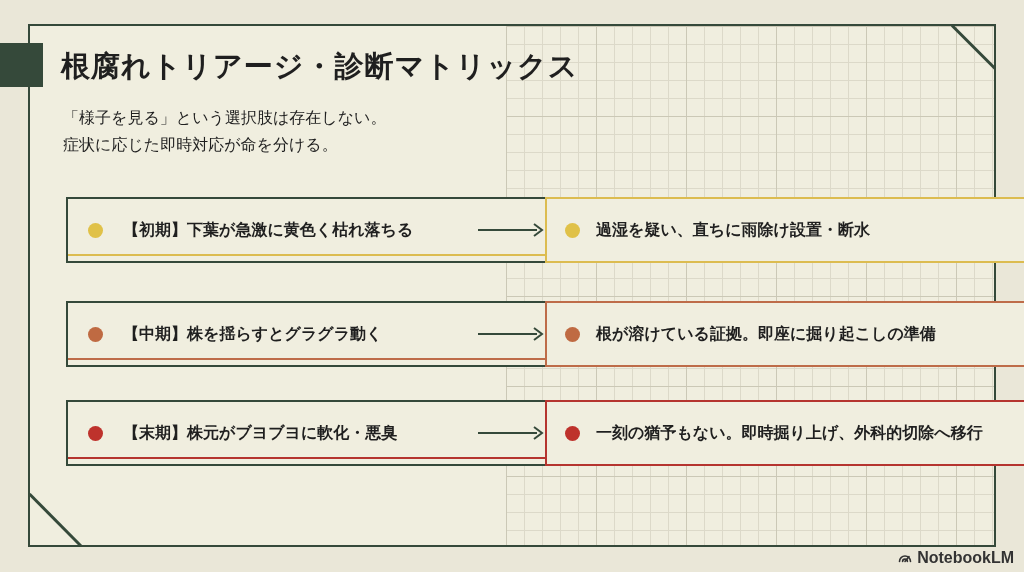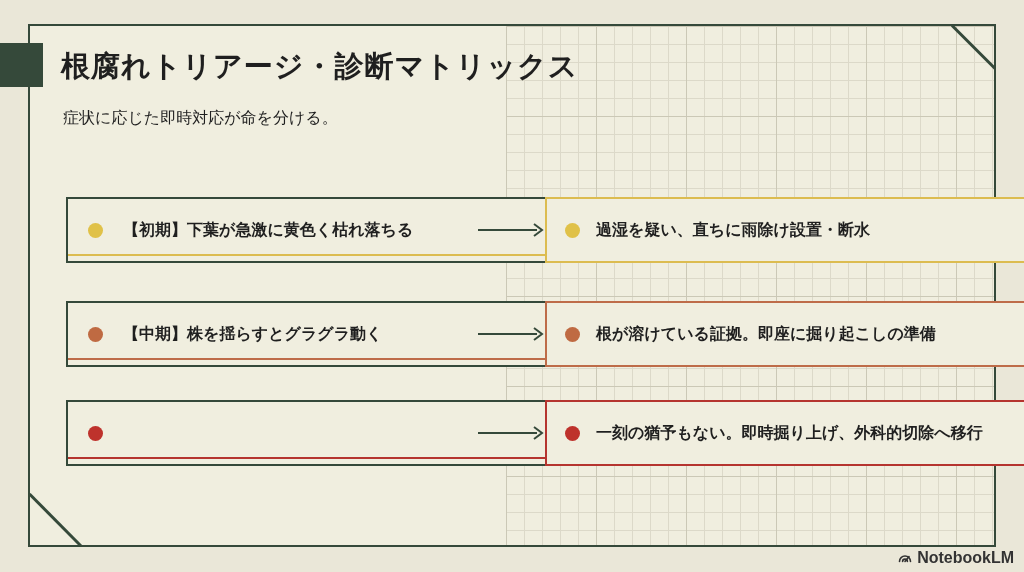--- a/index.html
+++ b/index.html
@@ -75,20 +75,21 @@
 </div>
 
 <div class="corner-square"></div>
 <svg class="deco-svg" width="1024" height="572">
   <line class="deco-line" x1="952" y1="25.5" x2="995" y2="68.5"></line>
   <line class="deco-line" x1="29.5" y1="494" x2="81" y2="546"></line>
 </svg>
 
 <div class="page-title">根腐れトリアージ・診断マトリックス</div>
 <div class="subtitle">
+  <div>「様子を見る」という選択肢は存在しない。</div>
   <div>症状に応じた即時対応が命を分ける。</div>
 </div>
 
 <div class="box symptom-box row1">
   <div class="symptom-inner" style="border-color: rgb(220, 188, 80);"></div>
   <span class="dot" style="background-color: rgb(224, 193, 72);"></span>
   <span>【初期】下葉が急激に黄色く枯れ落ちる</span>
 </div>
 <svg class="arrow" style="top:221px" width="67" height="18">
   <line x1="0" y1="9" x2="59" y2="9"></line>
@@ -109,20 +110,21 @@
     <polyline points="56,3 64,9 56,15"></polyline>
 </svg>
 <div class="box action-box row2" style="border-color: rgb(190, 108, 73); text-align: right;">
   <span class="dot" style="background-color: rgb(191, 106, 66);"></span>
   <span>根が溶けている証拠。即座に掘り起こしの準備</span>
 </div>
 
 <div class="box symptom-box row3">
   <div class="symptom-inner" style="border-color: rgb(181, 52, 47);"></div>
   <span class="dot" style="background-color: rgb(190, 50, 44);"></span>
+  <span>【末期】株元がブヨブヨに軟化・悪臭</span>
 </div>
 <svg class="arrow" style="top:424px" width="67" height="18">
   <line x1="0" y1="9" x2="59" y2="9"></line>
     <polyline points="56,3 64,9 56,15"></polyline>
 </svg>
 <div class="box action-box row3" style="border-color: rgb(181, 52, 47);">
   <span class="dot" style="background-color: rgb(190, 50, 44);"></span>
   <span>一刻の猶予もない。即時掘り上げ、外科的切除へ移行</span>
 </div>
 

